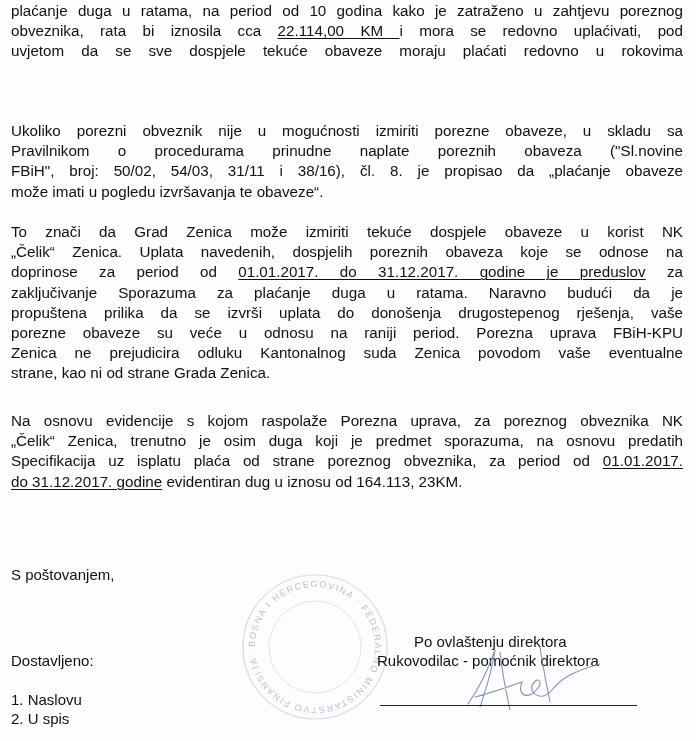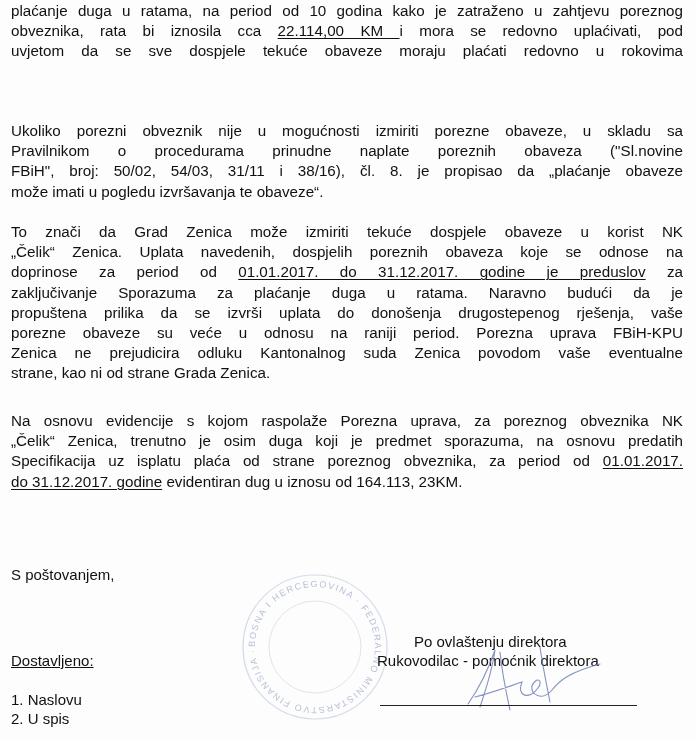--- a/index.html
+++ b/index.html
@@ -47,21 +47,21 @@
     #p3 { top: 222px; }
     #p4 { top: 411px; }
 
     .plain {
       position: absolute;
       font-size: 15px;
       line-height: 19px;
       white-space: nowrap;
     }
     #closing { left: 11px; top: 565px; }
-    #dostavljeno { left: 11px; top: 651px; text-decoration: underline; }
+    #dostavljeno { left: 11px; top: 651px; }
     #cc1 { left: 11px; top: 690px; text-align: center; }
     #cc2 { left: 11px; top: 709px; }
     #sig-line1 { left: 414px; top: 632px; }
     #sig-line2 { left: 377px; top: 651px; }
     #sig-name { left: 380px; top: 710px; }
     .sig-rule {
       position: absolute;
       left: 380px; top: 705px;
       width: 257px; height: 1px;
       background: #222;

